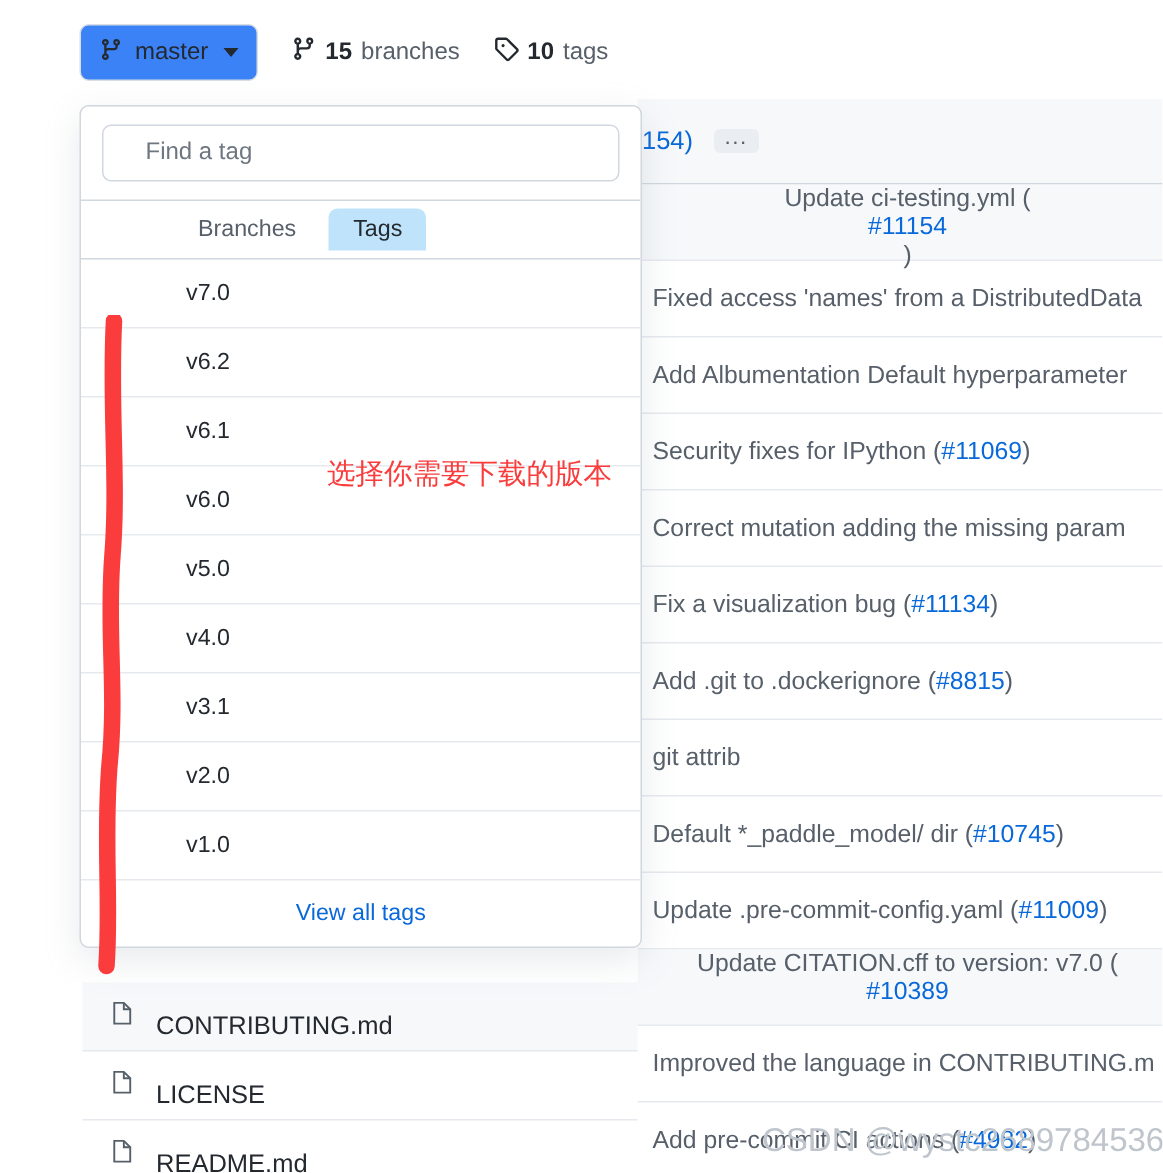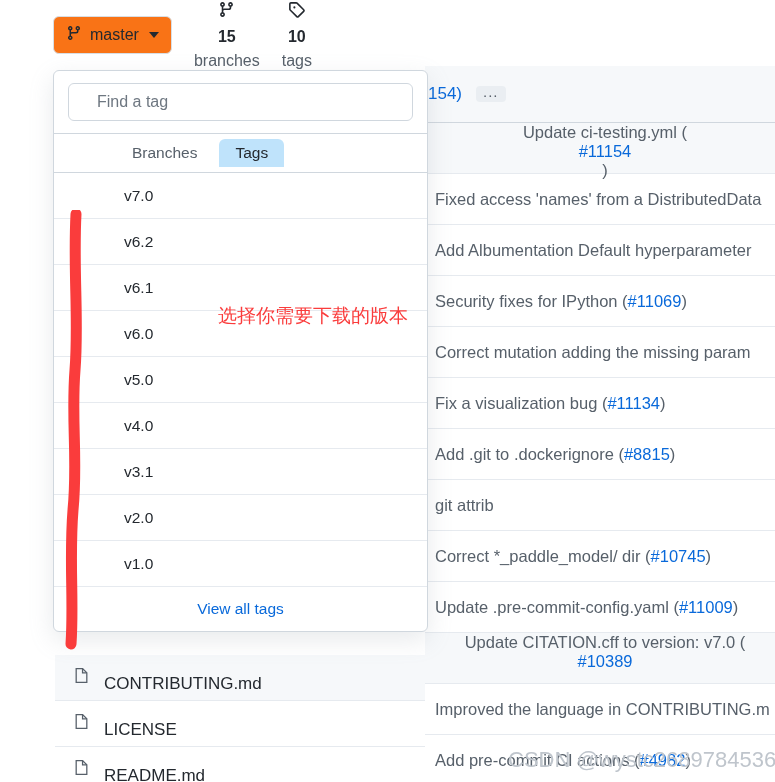--- a/index.html
+++ b/index.html
@@ -29,21 +29,21 @@
     box-sizing: border-box;
   }
   #branch-button {
     display: flex;
     align-items: center;
     gap: 8px;
     height: 38px;
     padding: 0 12px;
     border: 1px solid #d8dee4;
     border-radius: 6px;
-    background: #f97316;
+    background: #3b82f6;
     cursor: pointer;
     box-sizing: border-box;
   }
   #branch-button .lbl {
     font-size: 16px;
     color: #24292f;
   }
   .caret {
     width: 0; height: 0;
     border-left: 5px solid transparent;
@@ -51,21 +51,20 @@
     border-top: 6px solid #24292f;
     margin-left: 2px;
   }
   .counter {
     display: flex;
     align-items: center;
     gap: 6px;
     margin-left: 22px;
     cursor: pointer;
     white-space: nowrap;
-    flex-direction: column;
   }
   .counter .num {
     font-weight: bold;
     font-size: 16px;
     color: #24292f;
   }
   .counter .word {
     font-size: 16px;
     color: #57606a;
   }
@@ -302,21 +301,21 @@
       </div>
       <div class="commit-row">
         <span>Add .git to .dockerignore (</span>
         <span class="lnk">#8815</span>
         <span>)</span>
       </div>
       <div class="commit-row">
         <span>git attrib</span>
       </div>
       <div class="commit-row">
-        <span>Correct *_paddle_model/ dir (</span>
+        <span>Default *_paddle_model/ dir (</span>
         <span class="lnk">#10745</span>
         <span>)</span>
       </div>
       <div class="commit-row">
         <span>Update .pre-commit-config.yaml (</span>
         <span class="lnk">#11009</span>
         <span>)</span>
       </div>
       <div class="commit-row shaded">
         <span>Update CITATION.cff to version: v7.0 (</span>

